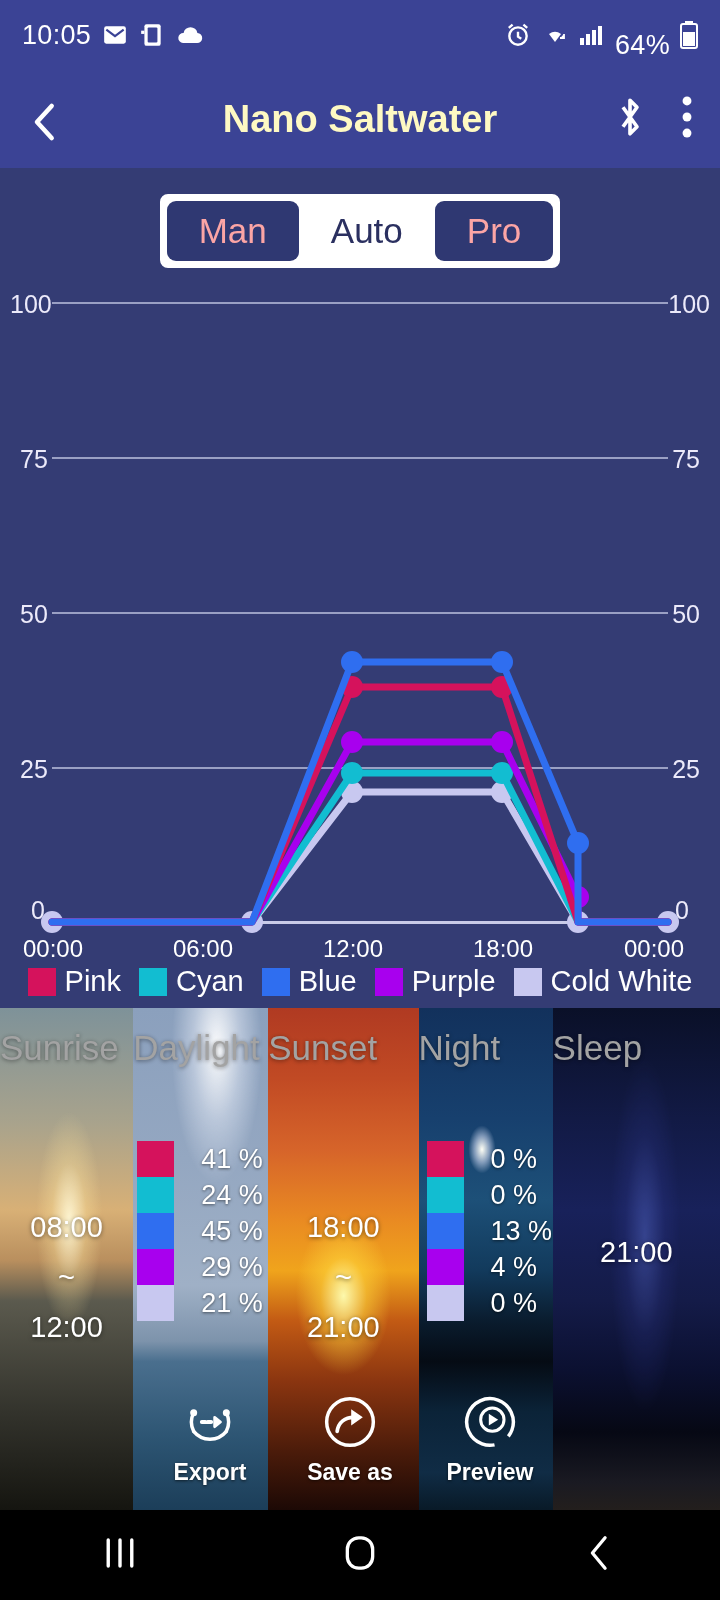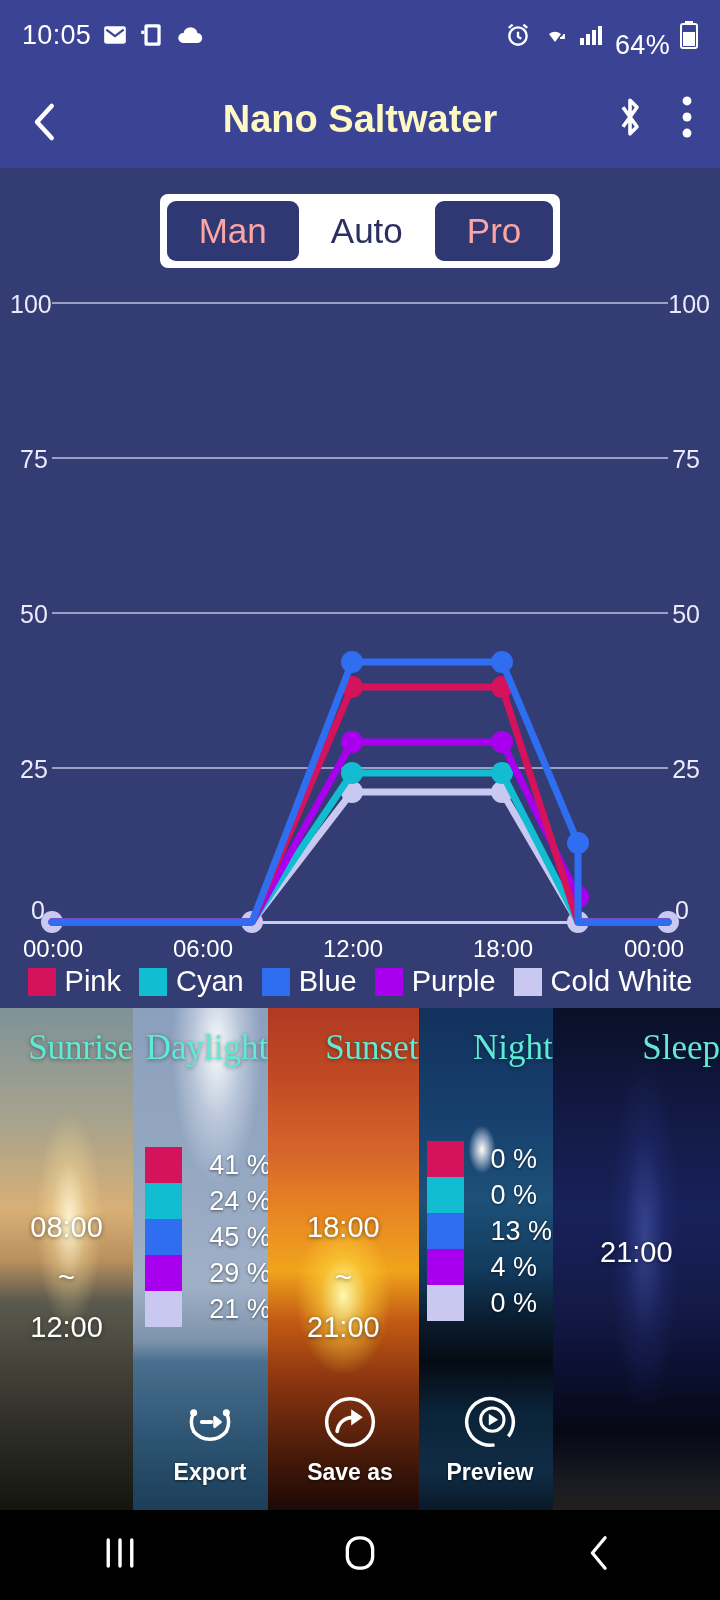--- a/index.html
+++ b/index.html
@@ -74,24 +74,23 @@
   }
   .lg-item{ display:flex; align-items:center; margin:0 9px; }
   .lg-sw{ width:28px; height:28px; margin-right:9px; }
   .lg-tx{ color:#fff; font-size:29px; }
 
   
   .cards{ display:flex; height:505px; position:relative; }
   .card{ position:relative; overflow:hidden; }
   .card .bg{ position:absolute; inset:0; }
   .card .ttl{
-    position:absolute; top:20px; left:0; right:0; text-align:right;
-    color:#5eead4; font-size:35px; text-shadow:0 1px 4px rgba(0,0,0,.45);
+    position:absolute; top:20px; left:0; right:0; text-align:left;
+    color:#a3a3a3; font-size:35px; text-shadow:0 1px 4px rgba(0,0,0,.45);
     z-index:3;
-    font-family:Liberation Serif, serif;
   }
   .card .times{
     position:absolute; left:0; right:0; text-align:center;
     color:#fff; font-size:29px; line-height:1.72; z-index:3;
     text-shadow:0 1px 4px rgba(0,0,0,.5);
   }
   .swatches{
     position:absolute; z-index:3; display:flex; flex-direction:column;
   }
   .sw-row{ display:flex; align-items:center; height:36px; }
@@ -314,21 +313,21 @@
       <div>~</div>
       <div>12:00</div>
     </div>
   </div>
 
   <div class="card" style="width:142px;">
     <div class="bg" style="background:
         radial-gradient(ellipse 60px 180px at 62% 8%, rgba(255,255,255,.96) 0%, rgba(235,240,250,.45) 40%, rgba(220,230,245,0) 75%),
         linear-gradient(#8ba0bd 0%, #94a7c1 30%, #9fb0c6 55%, #7d93ab 66%, #4a6f8e 70%, #2d5573 85%, #1b3d58 100%);"></div>
     <div class="ttl">Daylight</div>
-    <div class="swatches" style="left:12px; top:133px;margin-top:6px;">
+    <div class="swatches" style="left:4px; top:133px;">
       <div class="sw-row">
         <span class="sw-box" style="background:#d5125c"></span>
         <span class="sw-val">41 %</span>
       </div>
       <div class="sw-row">
         <span class="sw-box" style="background:#12bdd1"></span>
         <span class="sw-val">24 %</span>
       </div>
       <div class="sw-row">
         <span class="sw-box" style="background:#2f6ef0"></span>

